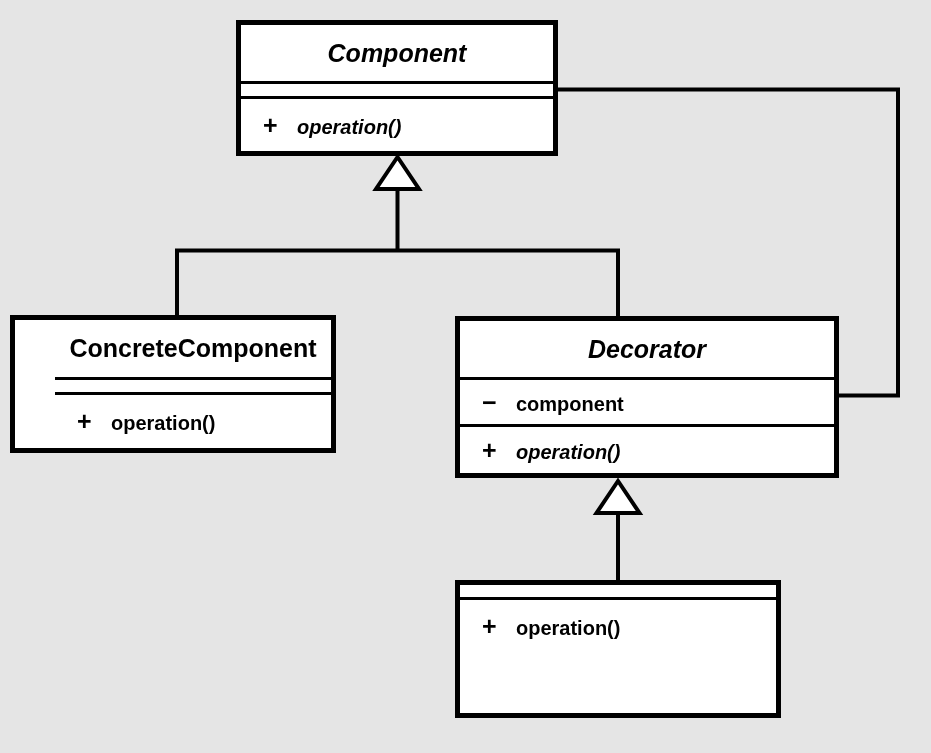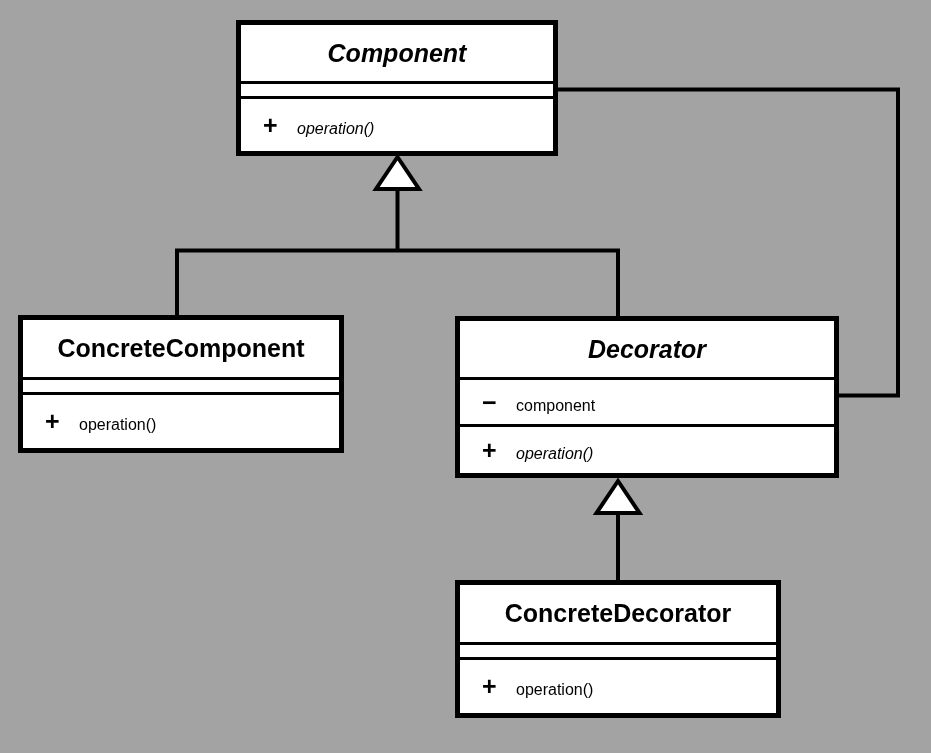--- a/index.html
+++ b/index.html
@@ -12,21 +12,21 @@
     height: 753px;
     font-family: "Liberation Sans", sans-serif;
     color: #000000;
     overflow: hidden;
   }
 
   #diagram-canvas {
     position: relative;
     width: 931px;
     height: 753px;
-    background: #a3a3a3;
+    background: #e5e5e5;
   }
 
   
   #connectors {
     position: absolute;
     left: 0;
     top: 0;
     width: 931px;
     height: 753px;
   }
@@ -81,22 +81,22 @@
     padding-left: 22px;
   }
   .visibility {
     font-size: 25px;
     font-weight: bold;
     width: 34px;
     display: inline-block;
     text-align: left;
   }
   .member-name {
-    font-size: 16px;
-    font-weight: normal;
+    font-size: 20px;
+    font-weight: bold;
   }
   .member-name.abstract {
     font-style: italic;
   }
 </style>
 </head>
 <body>
 
 <div id="diagram-canvas">
 
@@ -141,21 +141,21 @@
     </div>
     <div class="compartment empty-compartment" style="height:15px;"></div>
     <div class="compartment member-compartment" style="height:52px;">
       <div class="member-row">
         <span class="visibility">+</span>
         <span class="member-name abstract">operation()</span>
       </div>
     </div>
   </div>
 
-  <div class="uml-class" style="left:18px; top:315px; width:326px; height:138px;">
+  <div class="uml-class" style="left:10px; top:315px; width:326px; height:138px;padding-left:40px;">
     <div class="compartment name-compartment" style="height:60px;">
       <span class="class-name">ConcreteComponent</span>
     </div>
     <div class="compartment empty-compartment" style="height:15px;"></div>
     <div class="compartment member-compartment" style="height:53px;">
       <div class="member-row">
         <span class="visibility">+</span>
         <span class="member-name">operation()</span>
       </div>
     </div>
@@ -173,23 +173,20 @@
     </div>
     <div class="compartment member-compartment" style="height:46px;">
       <div class="member-row">
         <span class="visibility">+</span>
         <span class="member-name abstract">operation()</span>
       </div>
     </div>
   </div>
 
   <div class="uml-class" style="left:455px; top:580px; width:326px; height:138px;">
-    <div class="compartment name-compartment" style="height:60px;">
-      <span class="class-name">ConcreteDecorator</span>
-    </div>
     <div class="compartment empty-compartment" style="height:15px;"></div>
     <div class="compartment member-compartment" style="height:53px;">
       <div class="member-row">
         <span class="visibility">+</span>
         <span class="member-name">operation()</span>
       </div>
     </div>
   </div>
 
 </div>

